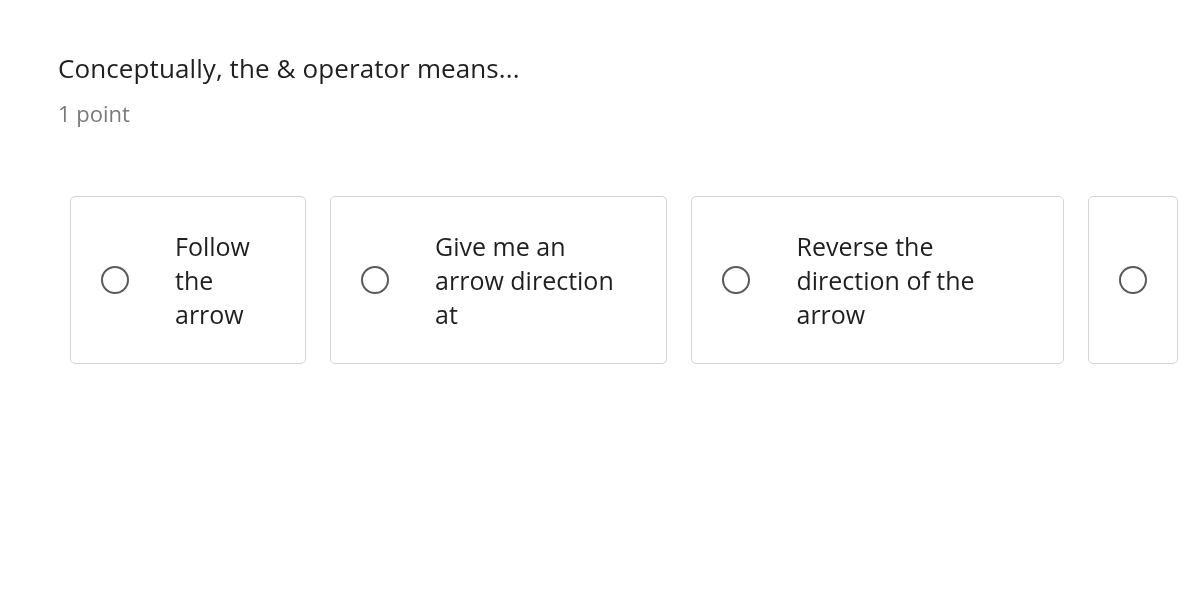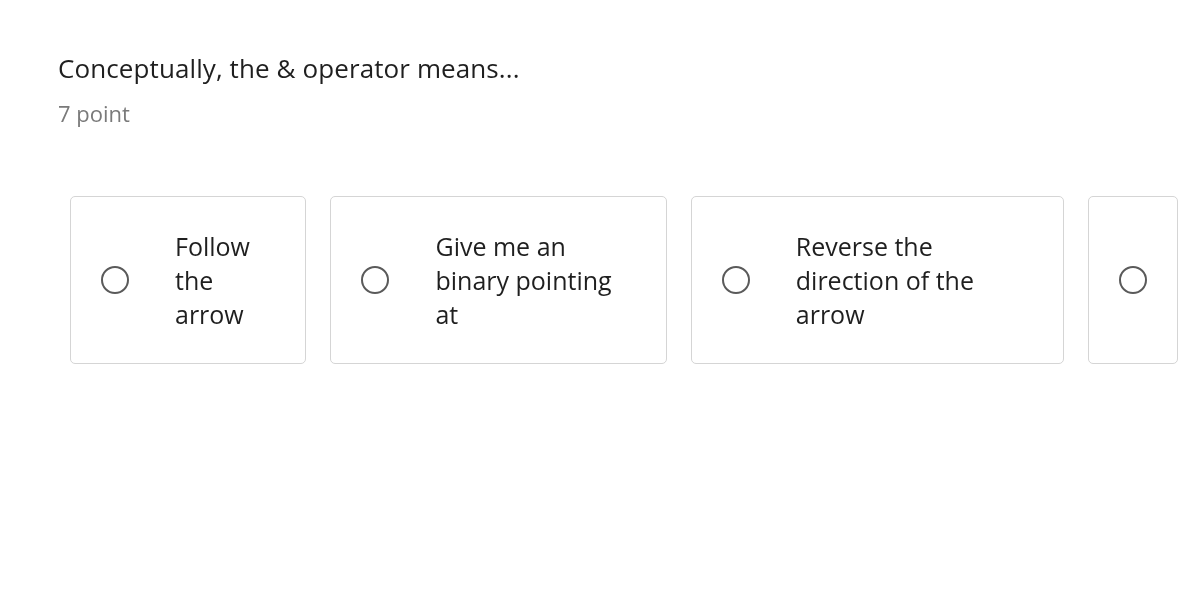--- a/index.html
+++ b/index.html
@@ -53,30 +53,30 @@
     .option-label {
       font-size: 25px;
       color: #1f1f1f;
       font-weight: 400;
     }
   </style>
 </head>
 <body>
 
 <div class="question-title">Conceptually, the &amp; operator means...</div>
-<div class="points">7 point</div>
+<div class="points">1 point</div>
 
 <div class="options-list">
   <label class="option">
     <span class="radio-circle"></span>
     <span class="option-label">Follow the arrow</span>
   </label>
   <label class="option">
     <span class="radio-circle"></span>
-    <span class="option-label">Give me an binary pointing at</span>
+    <span class="option-label">Give me an arrow direction at</span>
   </label>
   <label class="option">
     <span class="radio-circle"></span>
     <span class="option-label">Reverse the direction of the arrow</span>
   </label>
   <label class="option">
     <span class="radio-circle"></span>
   </label>
 </div>
 

